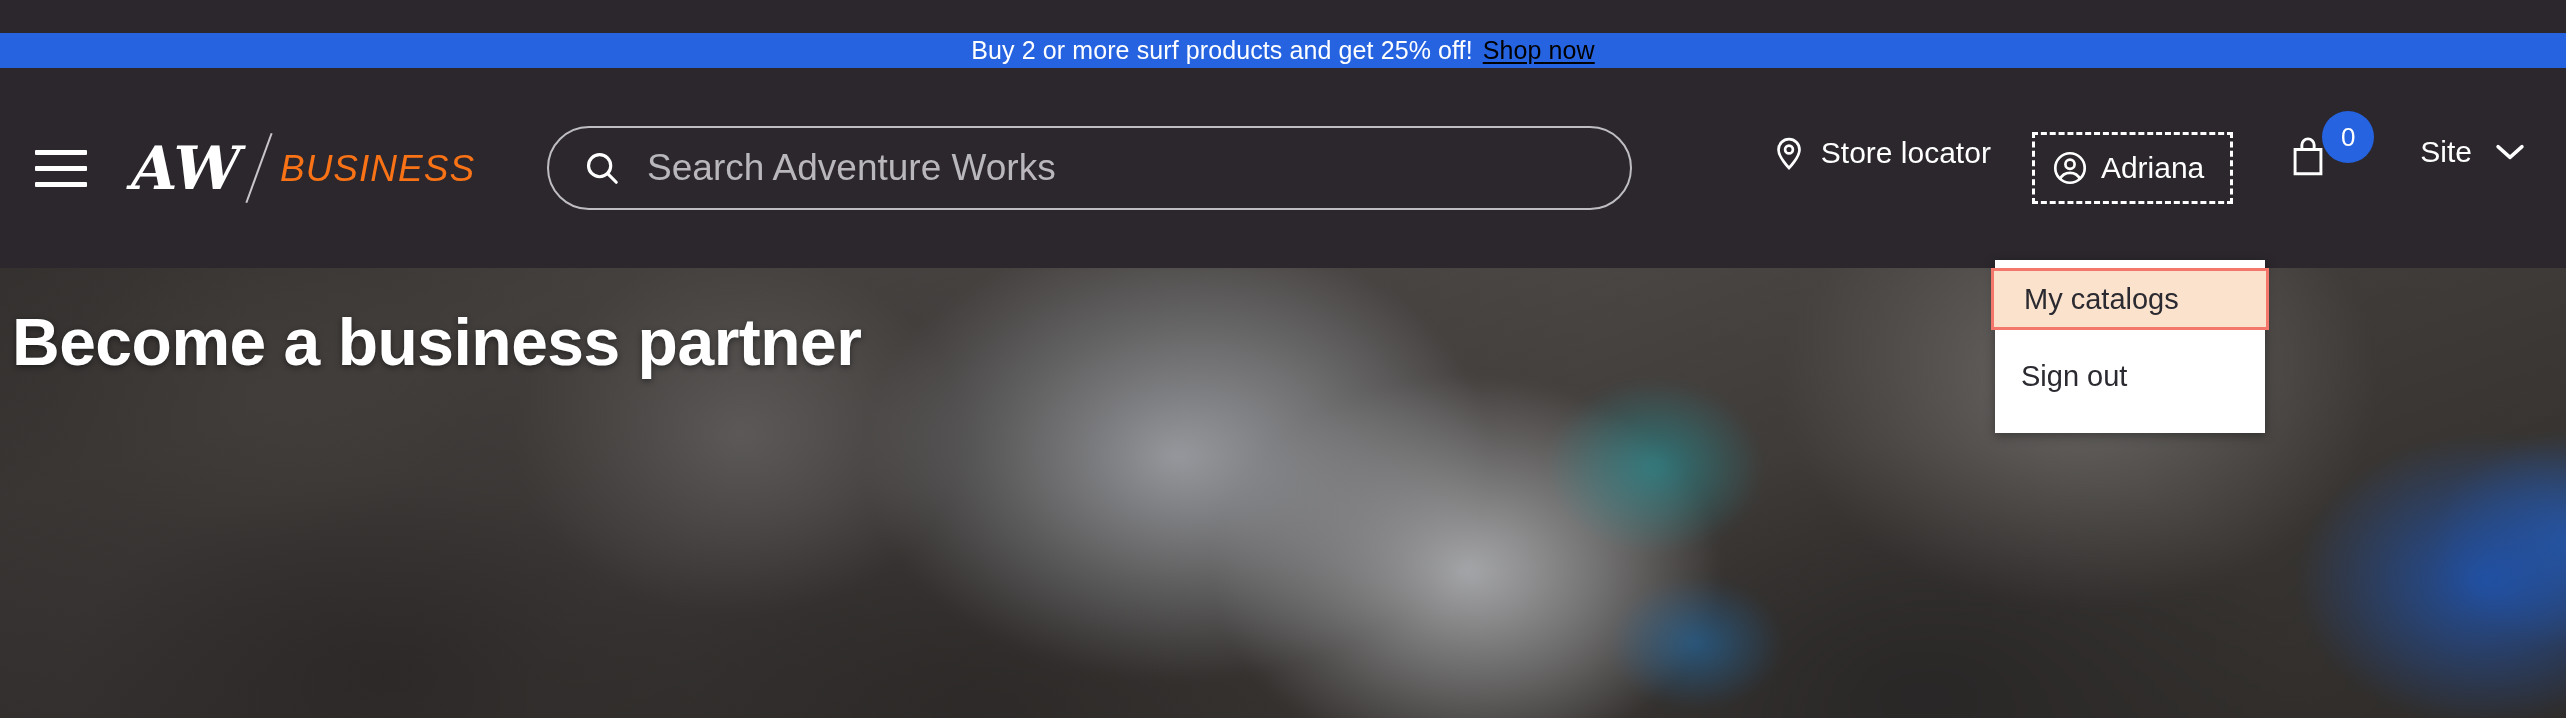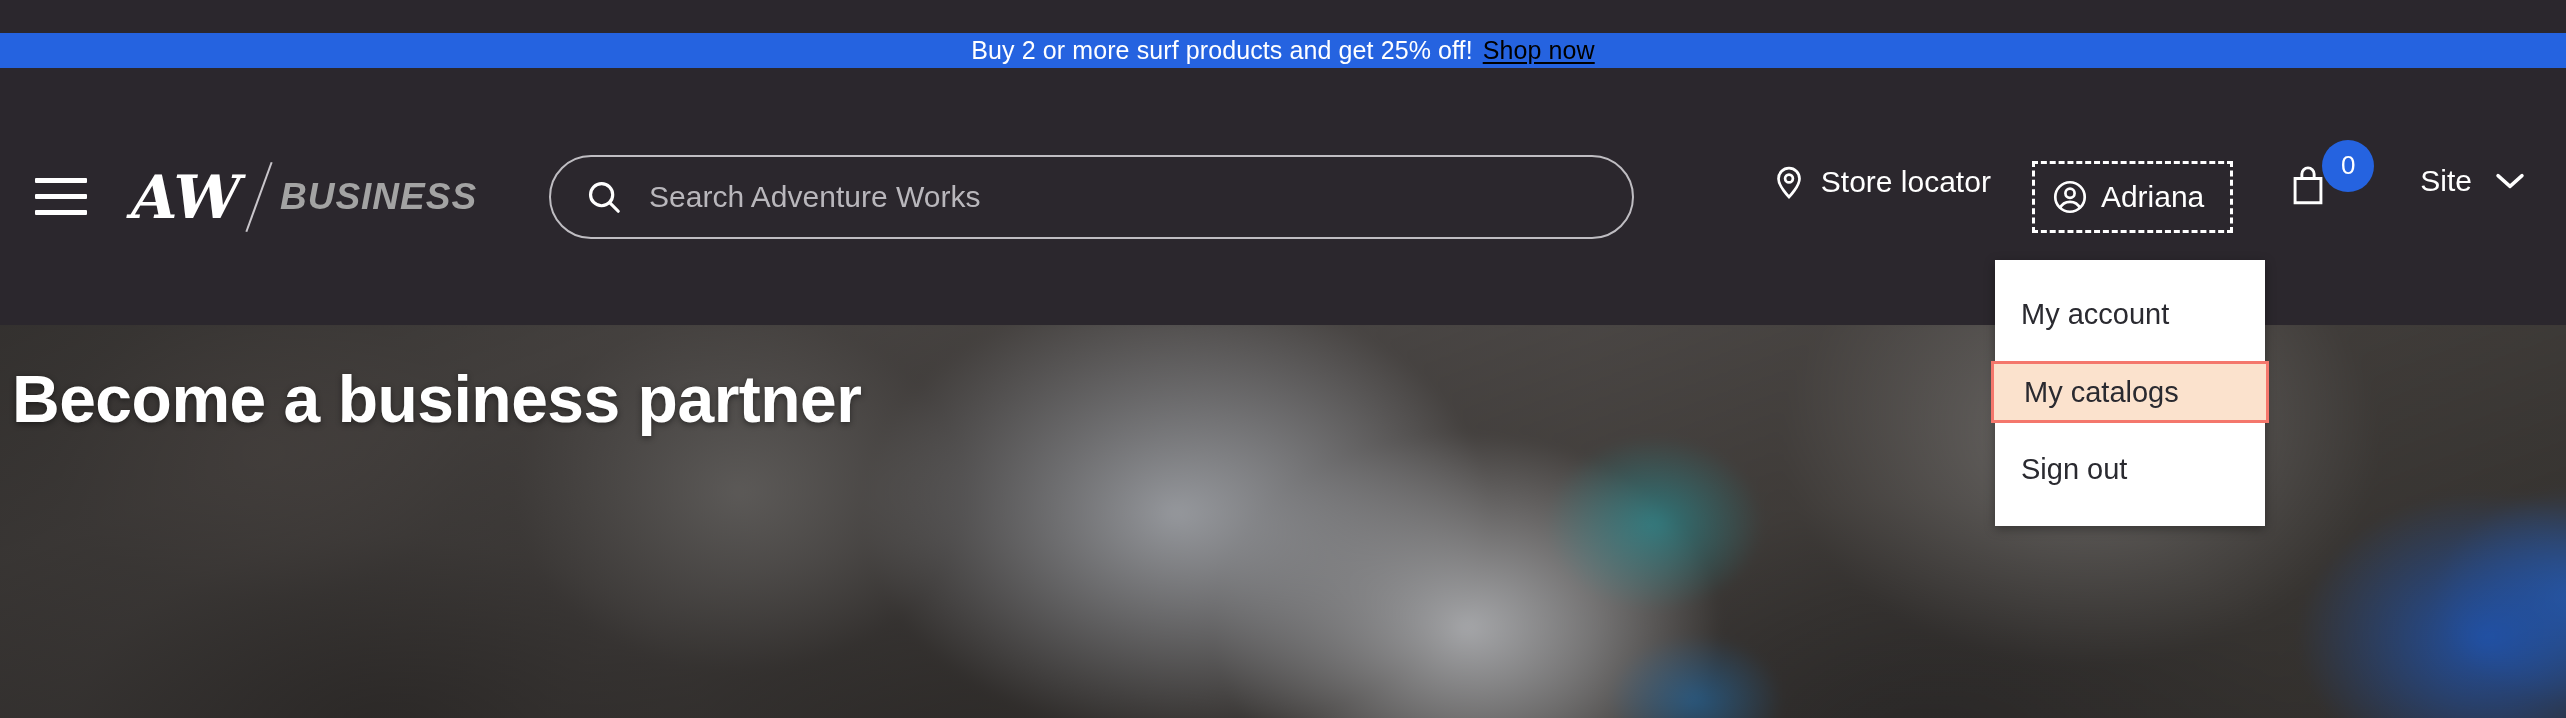--- a/index.html
+++ b/index.html
@@ -24,21 +24,21 @@
   .promo-link{
     color:#000000; text-decoration:underline;
     text-underline-offset:3px;
     margin-left:10px; cursor:pointer;
     white-space:nowrap;
   }
 
   
   .header{
     position:relative;
-    width:100%; height:257px;
+    width:100%; height:200px;
     background:#2b272d;
     display:flex; align-items:center;
     padding:0 30px;
   }
 
   .hamburger{
     width:52px; height:40px;
     display:flex; flex-direction:column; justify-content:center;
     gap:11px;
     margin-left:5px; margin-right:44px;
@@ -62,38 +62,38 @@
   }
   .logo-slash{
     display:inline-block;
     width:2px; height:74px;
     background:#c9c6cb;
     transform:rotate(20deg);
     margin:0 20px 0 18px;
   }
   .logo-business{
     font-family:"Liberation Sans", sans-serif;
-    font-weight:bold; font-style:italic;
-    font-size:37px; color:#a3a3a3;
+    font-weight:normal; font-style:italic;
+    font-size:37px; color:#f97316;
     letter-spacing:1px; line-height:1;
   }
 
   
   .search-wrap{
     width:1085px; height:84px; flex:none;
     border:2px solid #bfbdc2;
     border-radius:42px;
     background:transparent;
     display:flex; align-items:center;
     padding:0 34px;
   }
   .search-icon{ flex:none; margin-right:26px; display:flex; }
   .search-input{
     flex:1; border:none; outline:none; background:transparent;
-    color:#ffffff; font-size:30px;
+    color:#ffffff; font-size:37px;
     font-family:"Liberation Sans", sans-serif;
   }
   .search-input::placeholder{ color:#b9b7bc; opacity:1; }
 
   
   .nav-right{
     margin-left:auto;
     display:flex; align-items:flex-start;
     flex:none;
   }
@@ -282,23 +282,20 @@
       <span class="chev">
         <svg width="32" height="20" viewBox="0 0 24 14" fill="none" stroke="#ffffff" stroke-width="2.6" stroke-linecap="round" stroke-linejoin="round">
           <polyline points="3,3 12,11 21,3"></polyline>
         </svg>
       </span>
     </div>
 
   </div>
 
   <div class="account-menu">
-    <div class="menu-item">
-      <span>My account</span>
-    </div>
     <div class="menu-item highlighted">
       <span>My catalogs</span>
     </div>
     <div class="menu-item">
       <span>Sign out</span>
     </div>
   </div>
 
 </div>
 

